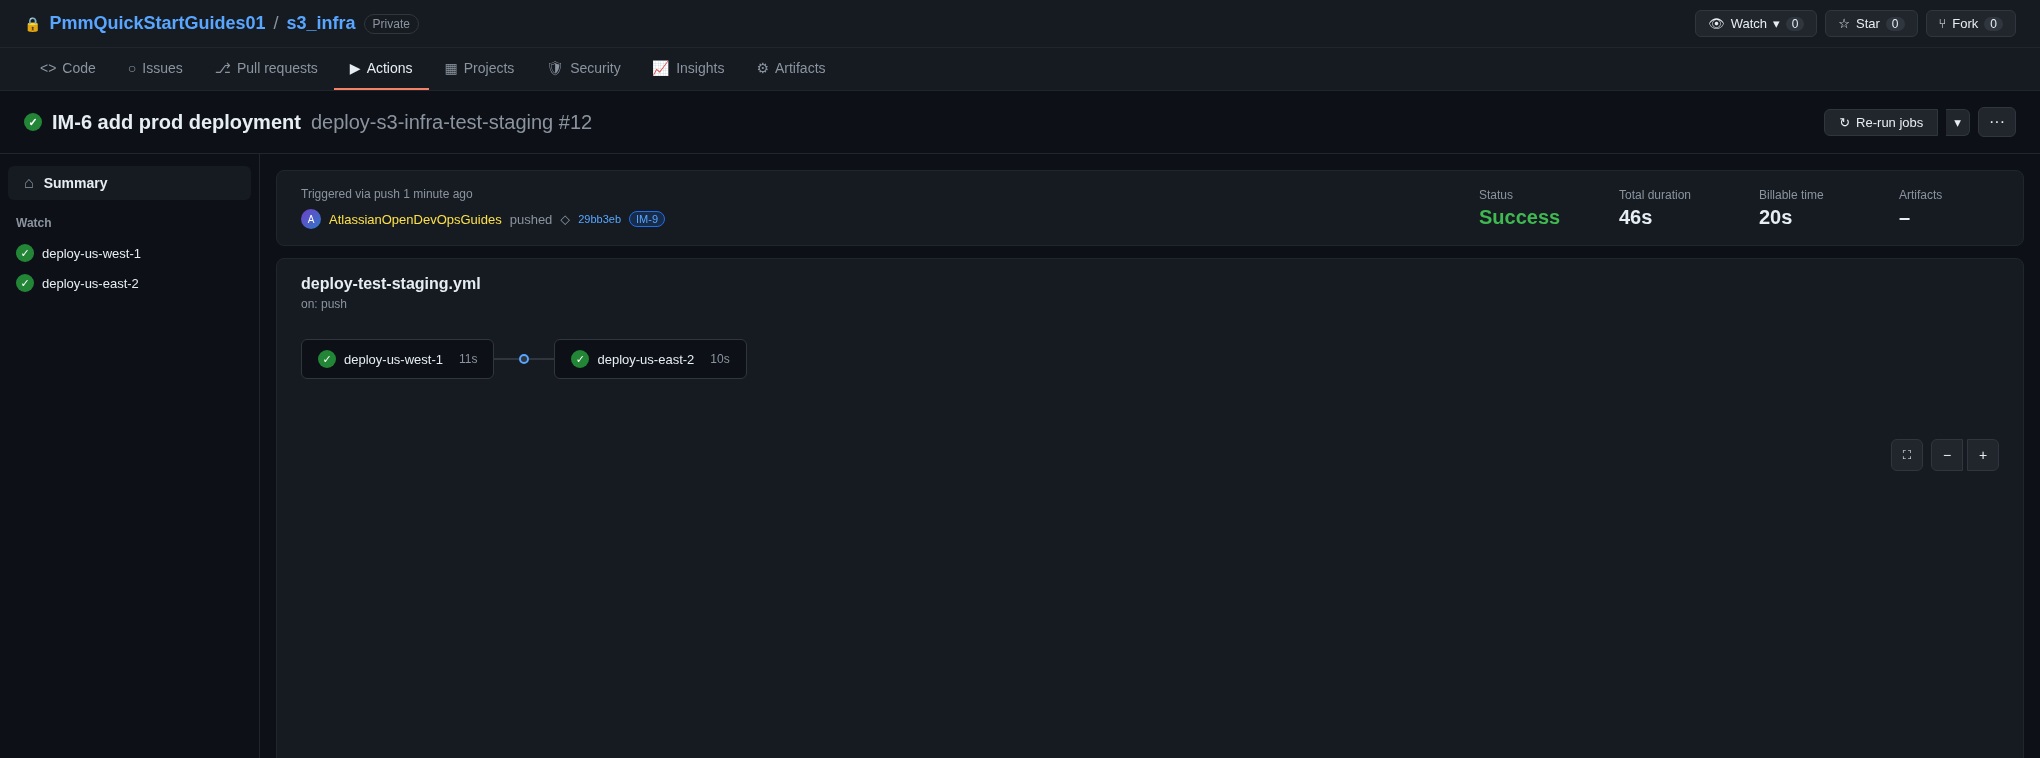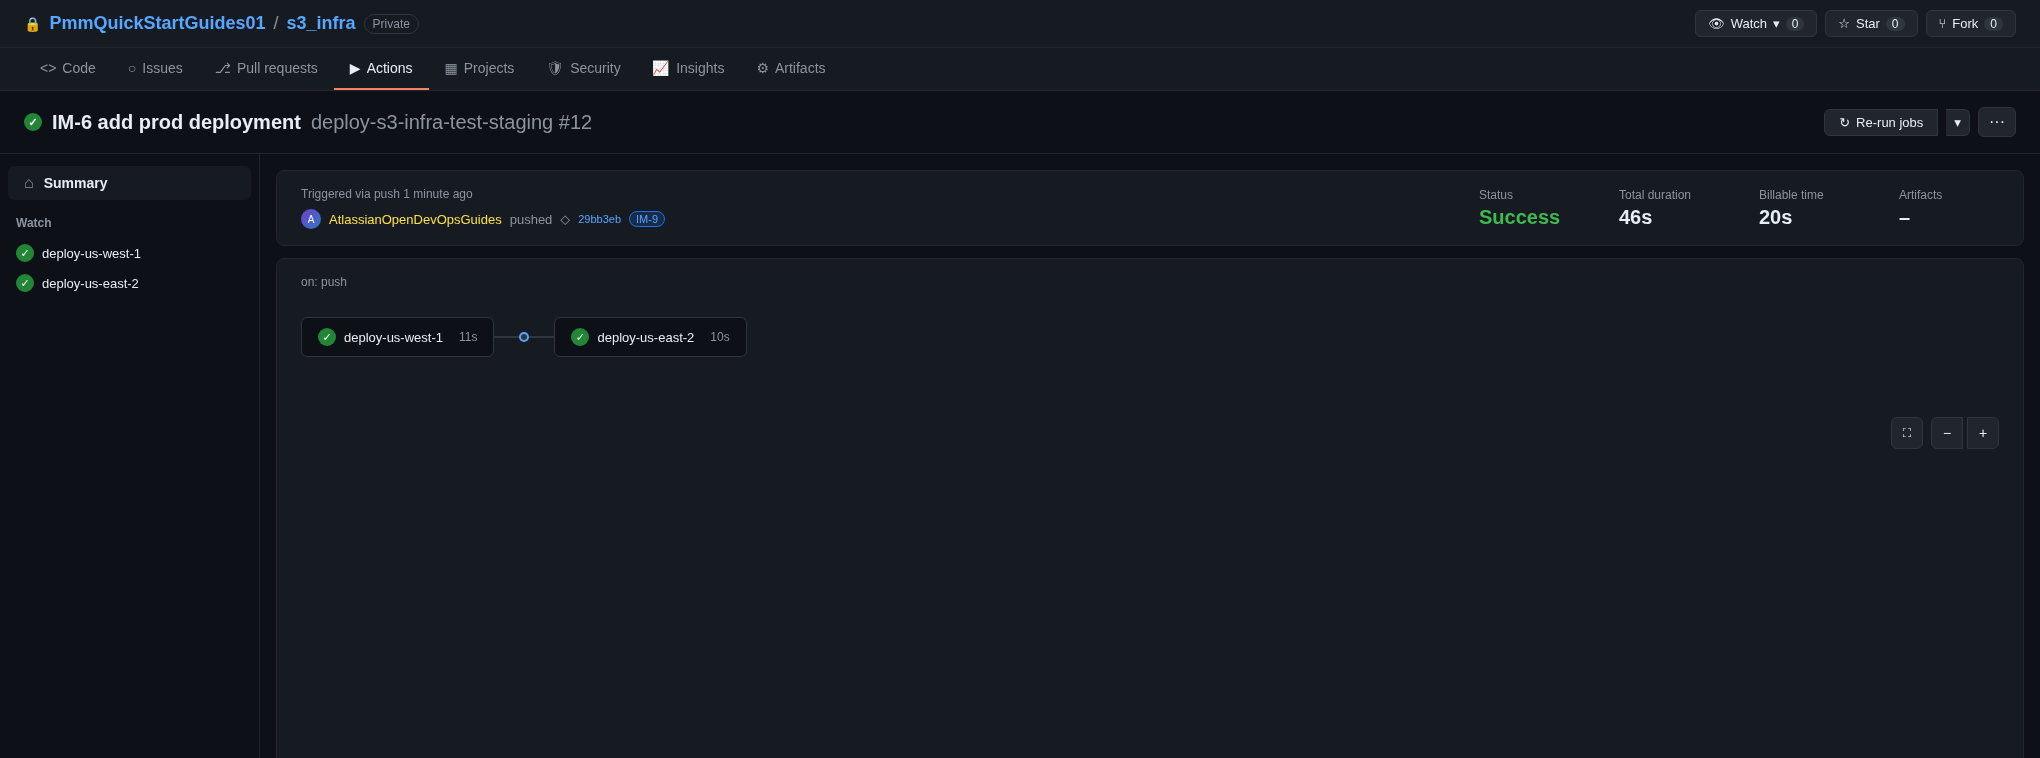--- a/index.html
+++ b/index.html
@@ -487,20 +487,21 @@
         <div class="col-label">Billable time</div>
         <div class="col-value">20s</div>
       </div>
       <div class="artifacts-col">
         <div class="col-label">Artifacts</div>
         <div class="col-value">–</div>
       </div>
     </div>
 
     <div class="workflow-card">
+      <div class="workflow-card-title">deploy-test-staging.yml</div>
       <div class="workflow-card-sub">on: push</div>
 
       <div class="zoom-area">
         <div class="job-flow">
 
           <div class="job-box">
             <div class="success-icon">✓</div>
             <span class="job-box-name">deploy-us-west-1</span>
             <span class="job-box-time">11s</span>
           </div>

